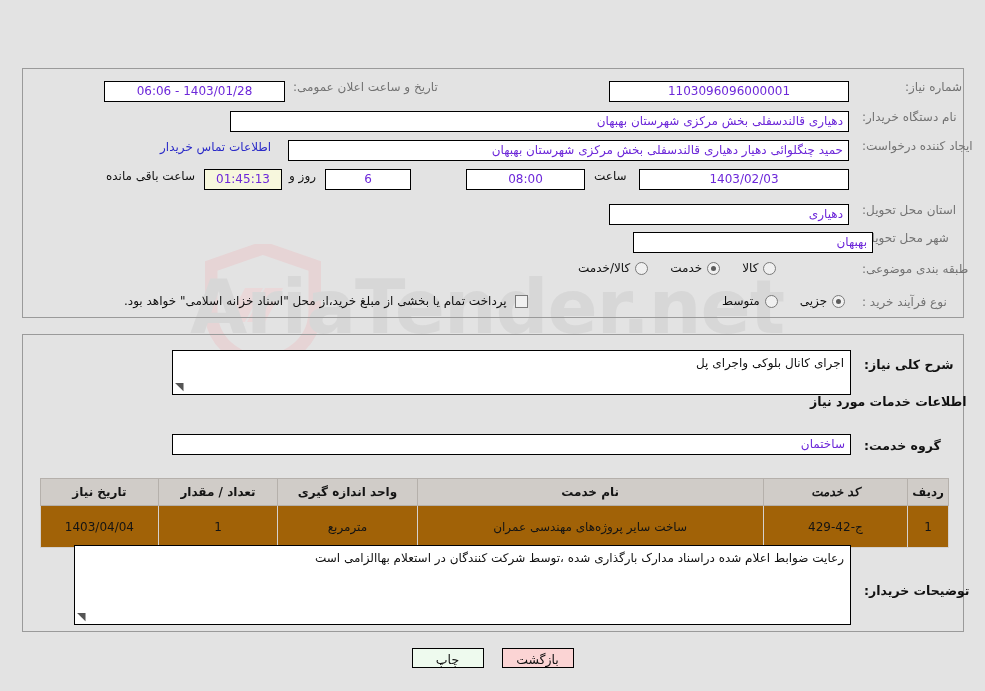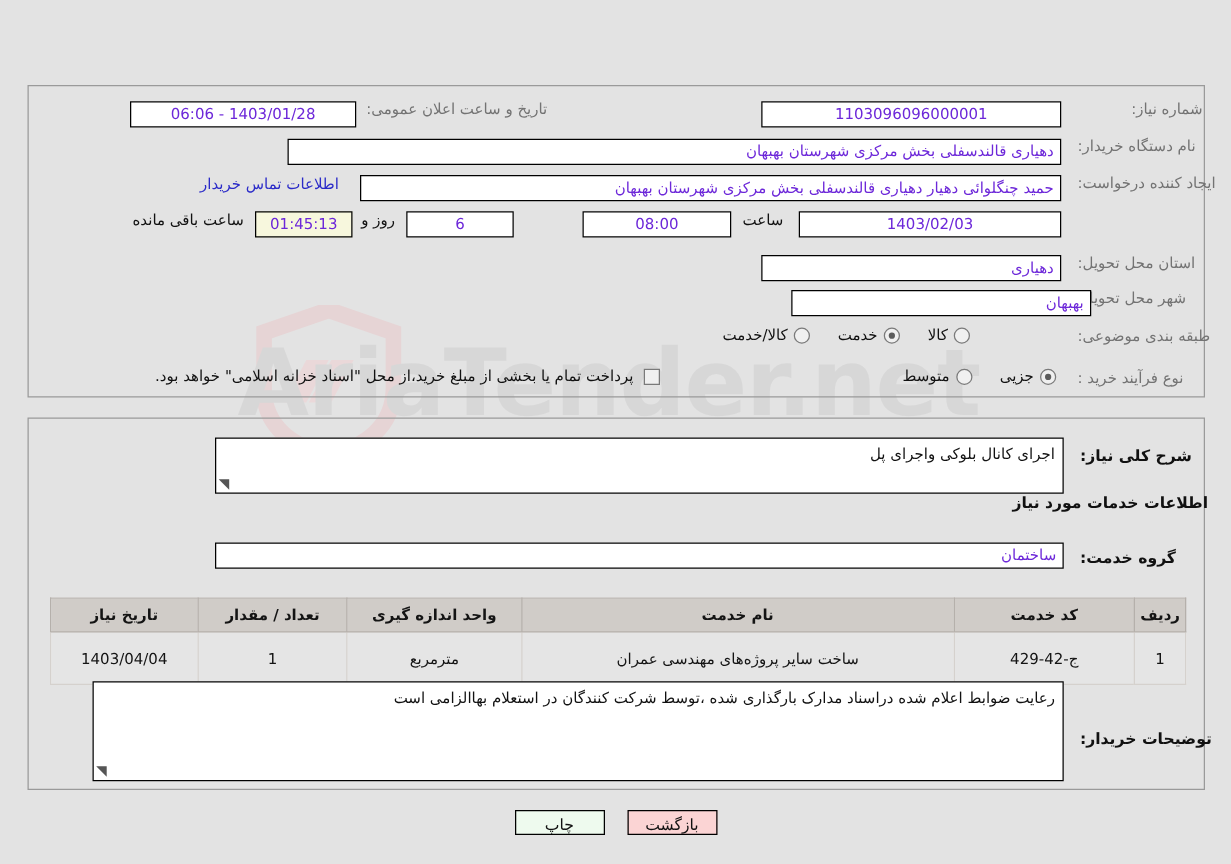--- a/index.html
+++ b/index.html
@@ -192,21 +192,21 @@
     background: #d0ccc8;
     border: 1px solid #b5b0ab;
     height: 27px;
     font-weight: bold;
     font-size: 12px;
     color: #141414;
     text-align: center;
     padding: 0 4px;
   }
   #svc-table td {
-    background: #e5e5e5;
+    background: #a16207;
     border: 1px solid #d5d1cd;
     height: 42px;
     text-align: center;
     font-size: 12px;
     color: #141414;
     padding: 0 4px;
   }
 
   
   #btnbar {
@@ -363,21 +363,21 @@
 
   <div class="section-title" style="left:864px; top:438px;">گروه خدمت:</div>
   <div class="row" style="left:172px; top:434px;justify-content:flex-end;">
     <div class="fld rt" style="width:679px;">ساختمان</div>
   </div>
 
   <table id="svc-table">
     <thead>
       <tr>
         <th style="width:38px;">ردیف</th>
-        <th style="width:145px;">کد خدمت</th>
+        <th style="width:145px;font-style:italic;">کد خدمت</th>
         <th style="width:348px;">نام خدمت</th>
         <th style="width:140px;">واحد اندازه گیری</th>
         <th style="width:120px;">تعداد / مقدار</th>
         <th style="width:118px;">تاریخ نیاز</th>
       </tr>
     </thead>
     <tbody>
       <tr>
         <td>1</td>
         <td>ج-42-429</td>

